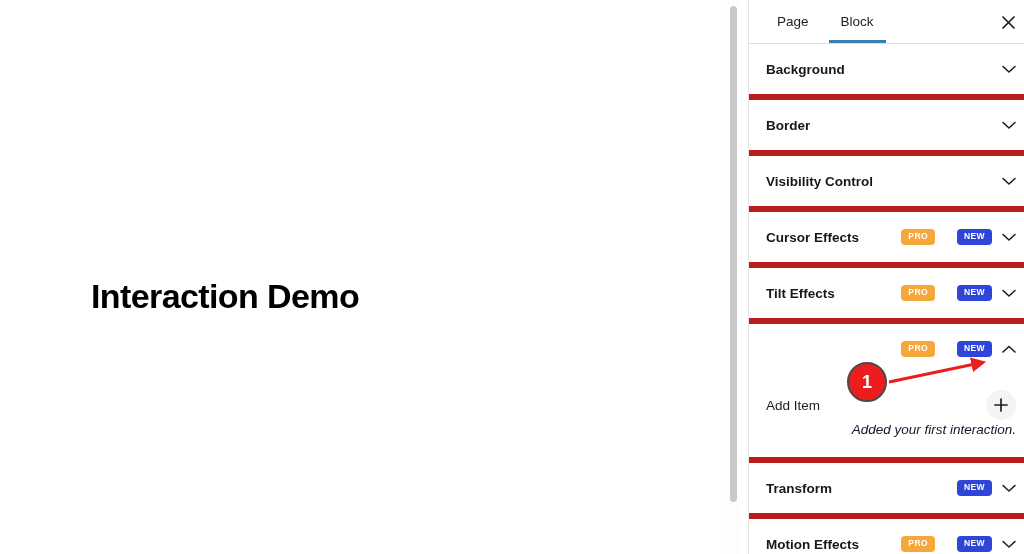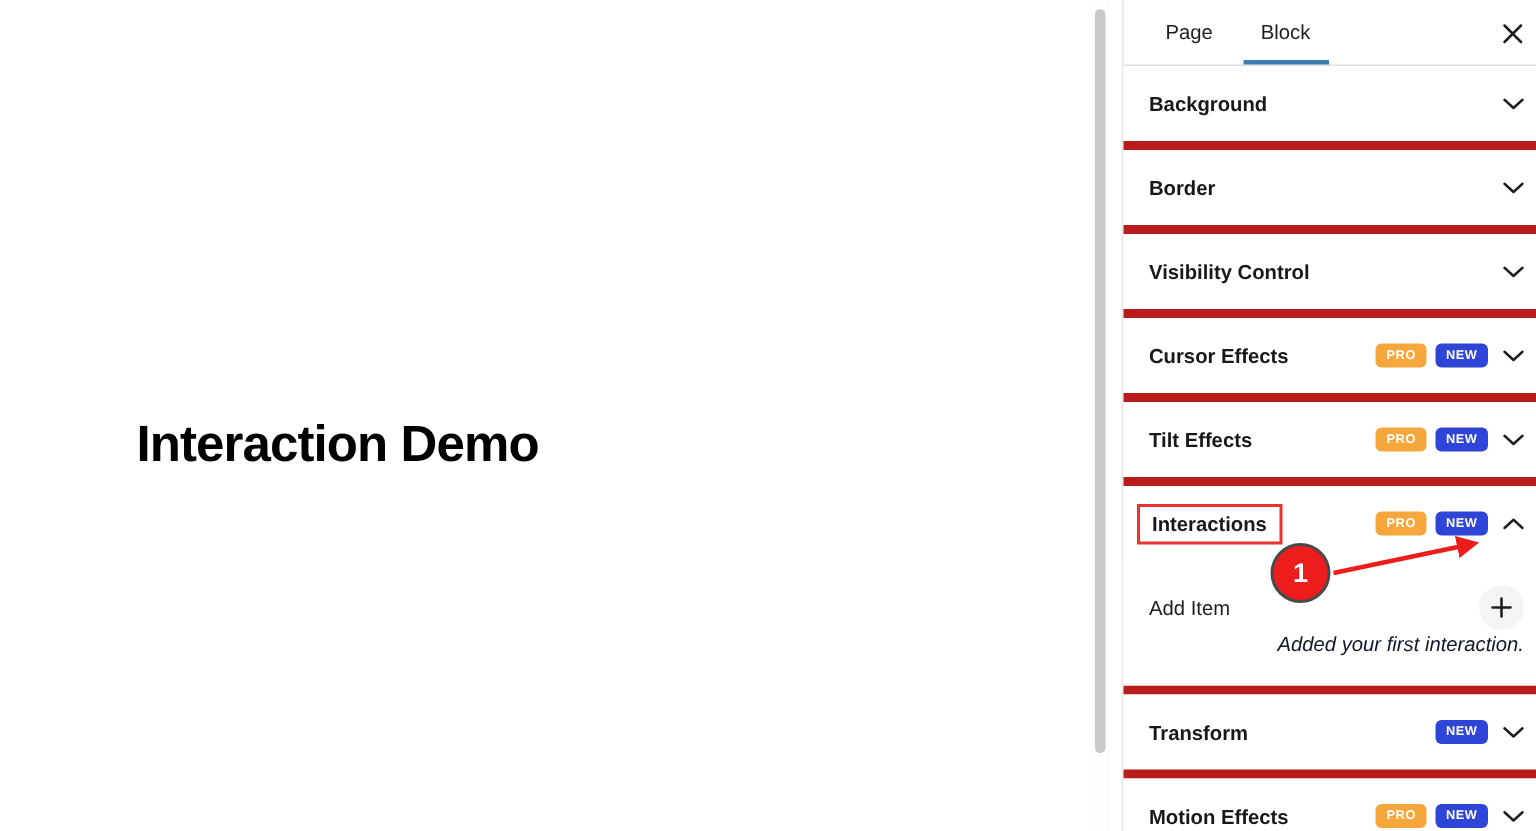--- a/index.html
+++ b/index.html
@@ -124,21 +124,21 @@
   }
   .section-title.boxed {
     border: 2px solid #e8332e;
     padding: 4px 8px;
     margin-left: -8px;
   }
   .badges {
     margin-left: auto;
     display: flex;
     align-items: center;
-    gap: 6px;
+    gap: 22px;
     padding-right: 6px;
   }
   .badge {
     font-size: 8.5px;
     font-weight: 700;
     letter-spacing: 0.4px;
     color: #ffffff;
     border-radius: 4px;
     padding: 3px 7px 4px 7px;
     line-height: 1;
@@ -305,21 +305,20 @@
       <div class="chevron">
         <svg width="14" height="9" viewBox="0 0 14 9" aria-hidden="true">
           <path d="M1 1.5 L7 7 L13 1.5" stroke="#1e1e1e" stroke-width="1.6" fill="none" stroke-linecap="round" stroke-linejoin="round"></path>
         </svg>
       </div>
     </div>
   </div>
 
   <div class="section">
     <div class="section-header">
-      <div class="section-title boxed">Interactions</div>
       <div class="badges">
         <span class="badge pro">PRO</span>
         <span class="badge new">NEW</span>
       </div>
       <div class="chevron">
         <svg width="14" height="9" viewBox="0 0 14 9" aria-hidden="true">
           <path d="M1 7 L7 1.5 L13 7" stroke="#1e1e1e" stroke-width="1.6" fill="none" stroke-linecap="round" stroke-linejoin="round"></path>
         </svg>
       </div>
     </div>

